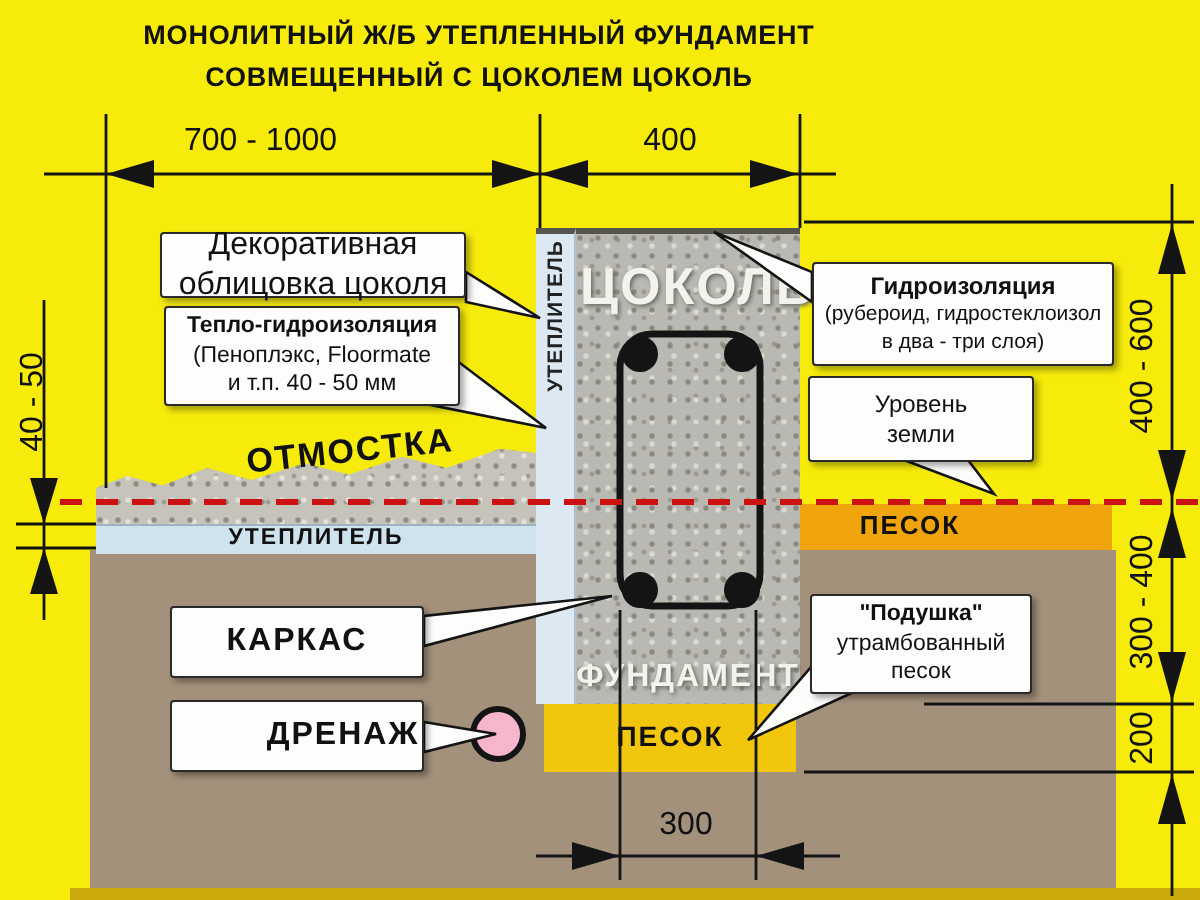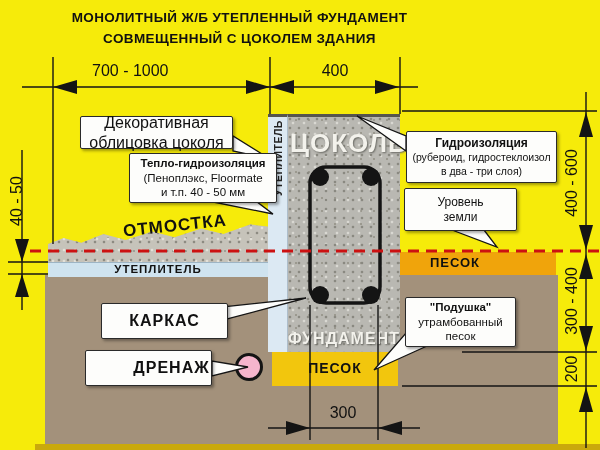--- a/index.html
+++ b/index.html
@@ -61,37 +61,37 @@
   .d-r3{left:572px;top:369px;transform:translate(-50%,-50%) rotate(-90deg);}
   .d-bottom{left:303px;top:404px;width:80px;text-align:center;}
   
   .box{
     background:#fdfdfb;border:1.5px solid #2a2a2a;border-radius:2px;
     box-shadow:2px 2px 3px rgba(0,0,0,.35);
     color:#111;text-align:center;box-sizing:border-box;
     display:flex;flex-direction:column;justify-content:center;line-height:1.25;
   }
   .b-decor{left:80px;top:116px;width:153px;height:33px;font-size:16px;}
-  .b-teplo{left:82px;top:153px;width:148px;height:50px;font-size:11.5px;margin-left:47px;}
+  .b-teplo{left:82px;top:153px;width:148px;height:50px;font-size:11.5px;}
   .b-gidro{left:406px;top:131px;width:151px;height:52px;font-size:10.5px;}
   .b-uroven{left:404px;top:188px;width:113px;height:43px;font-size:12px;font-weight:normal;}
-  .b-karkas{left:85px;top:303px;width:127px;height:36px;font-size:16px;font-weight:bold;letter-spacing:1px;margin-left:16px;}
+  .b-karkas{left:85px;top:303px;width:127px;height:36px;font-size:16px;font-weight:bold;letter-spacing:1px;}
   .b-drenazh{left:85px;top:350px;width:127px;height:36px;font-size:16px;font-weight:bold;letter-spacing:1px;padding-left:46px;}
   .b-podushka{left:405px;top:297px;width:111px;height:50px;font-size:11.5px;}
   .bold{font-weight:bold;}
   svg.overlay{position:absolute;left:0;top:0;pointer-events:none;}
 </style>
 </head>
 <body>
 
 <div id="stage">
 
   <div class="abs title">
     <div>МОНОЛИТНЫЙ Ж/Б УТЕПЛЕННЫЙ ФУНДАМЕНТ</div>
-    <div>СОВМЕЩЕННЫЙ С ЦОКОЛЕМ ЗДАНИЯ</div>
+    <div>СОВМЕЩЕННЫЙ С ЦОКОЛЕМ ЦОКОЛЬ</div>
   </div>
 
   <div class="abs soil"></div>
   <div class="abs bottom-strip"></div>
   <div class="abs gravel"></div>
   <div class="abs ins-strip-h"></div>
   <div class="abs ins-strip-v"></div>
   <div class="abs column"></div>
   <div class="abs sand-right"></div>
   <div class="abs sand-bottom"></div>

